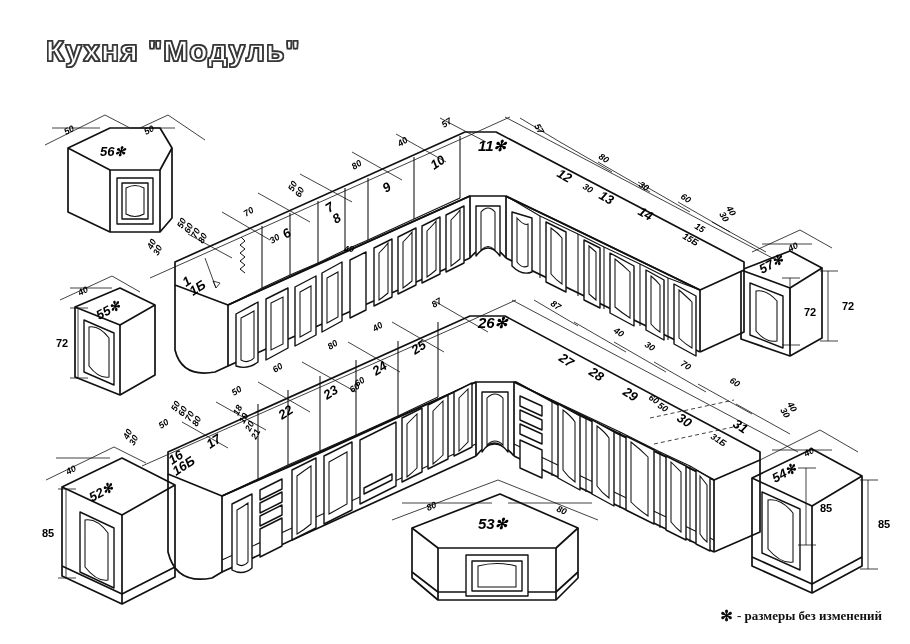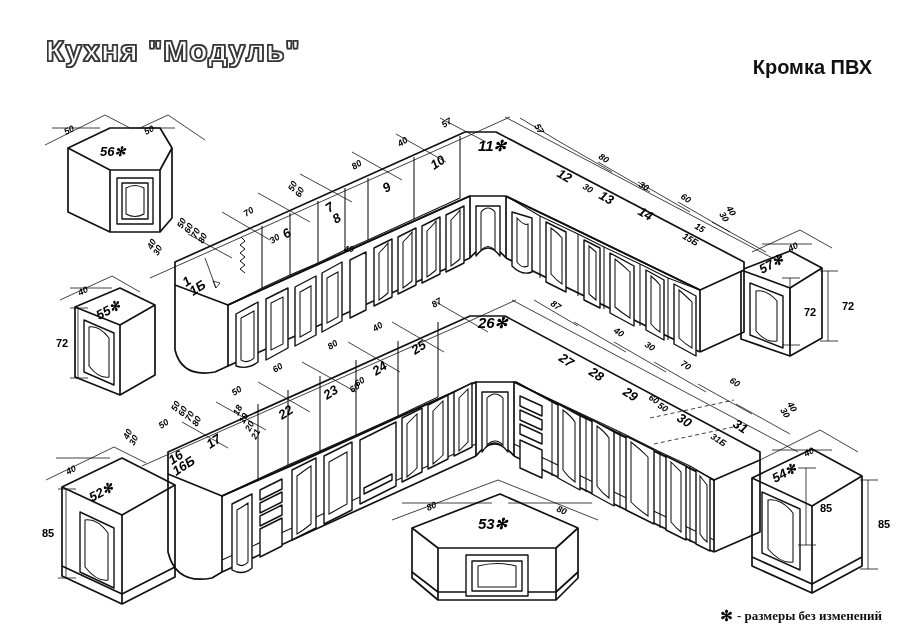--- a/index.html
+++ b/index.html
@@ -80,21 +80,20 @@
   .dimline { fill: none; stroke: #111111; stroke-width: 0.8; }
   .dashline { fill: none; stroke: #111111; stroke-width: 0.8; stroke-dasharray: 4 3; }
   .squiggle { fill: none; stroke: #111111; stroke-width: 1.0; }
 </style>
 </head>
 <body>
 
 <div id="page">
 
   <div id="title">Кухня "Модуль"</div>
-  <div id="edge-label">Кромка ПВХ</div>
 
   <div id="footnote">
     <span class="star">✻</span>
     <span>- размеры без изменений</span>
   </div>
 
   <svg id="drawing" viewBox="0 0 910 644">
 
     <g>
       <path class="body-fill" d="M68,148 L110,128 L160,128 L172,148 L172,218 L160,232 L110,232 L68,212 Z"></path>

